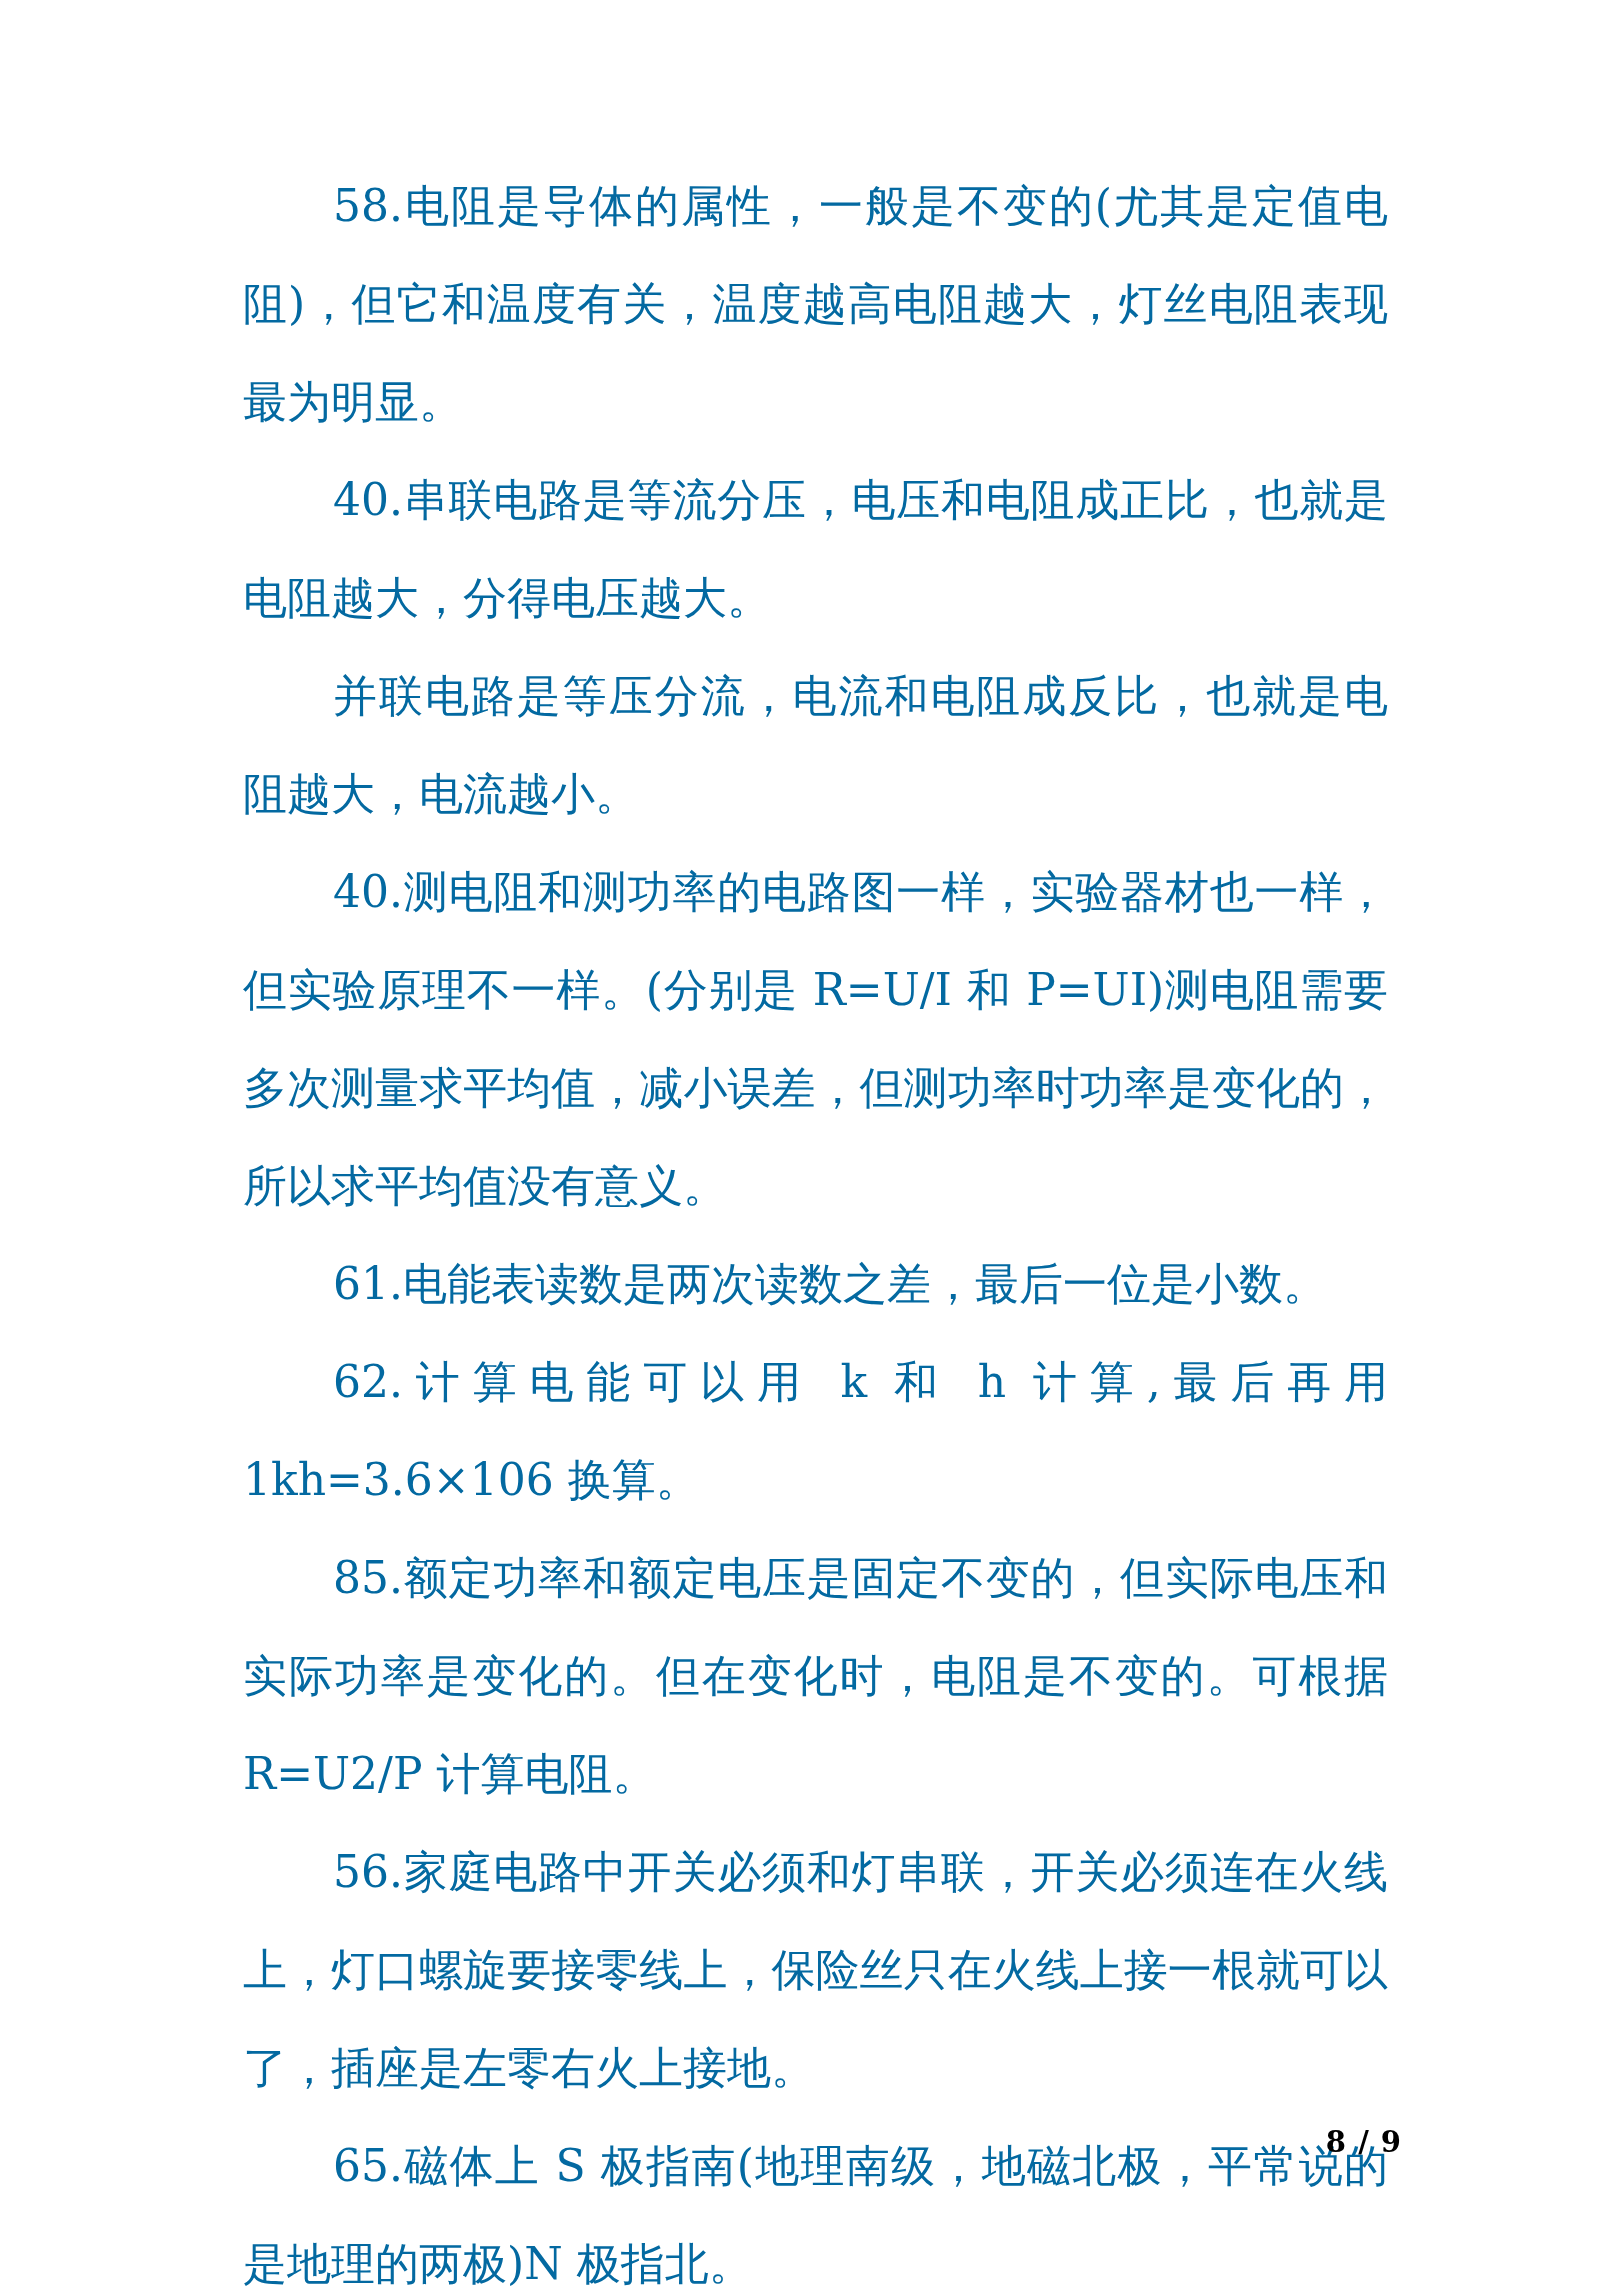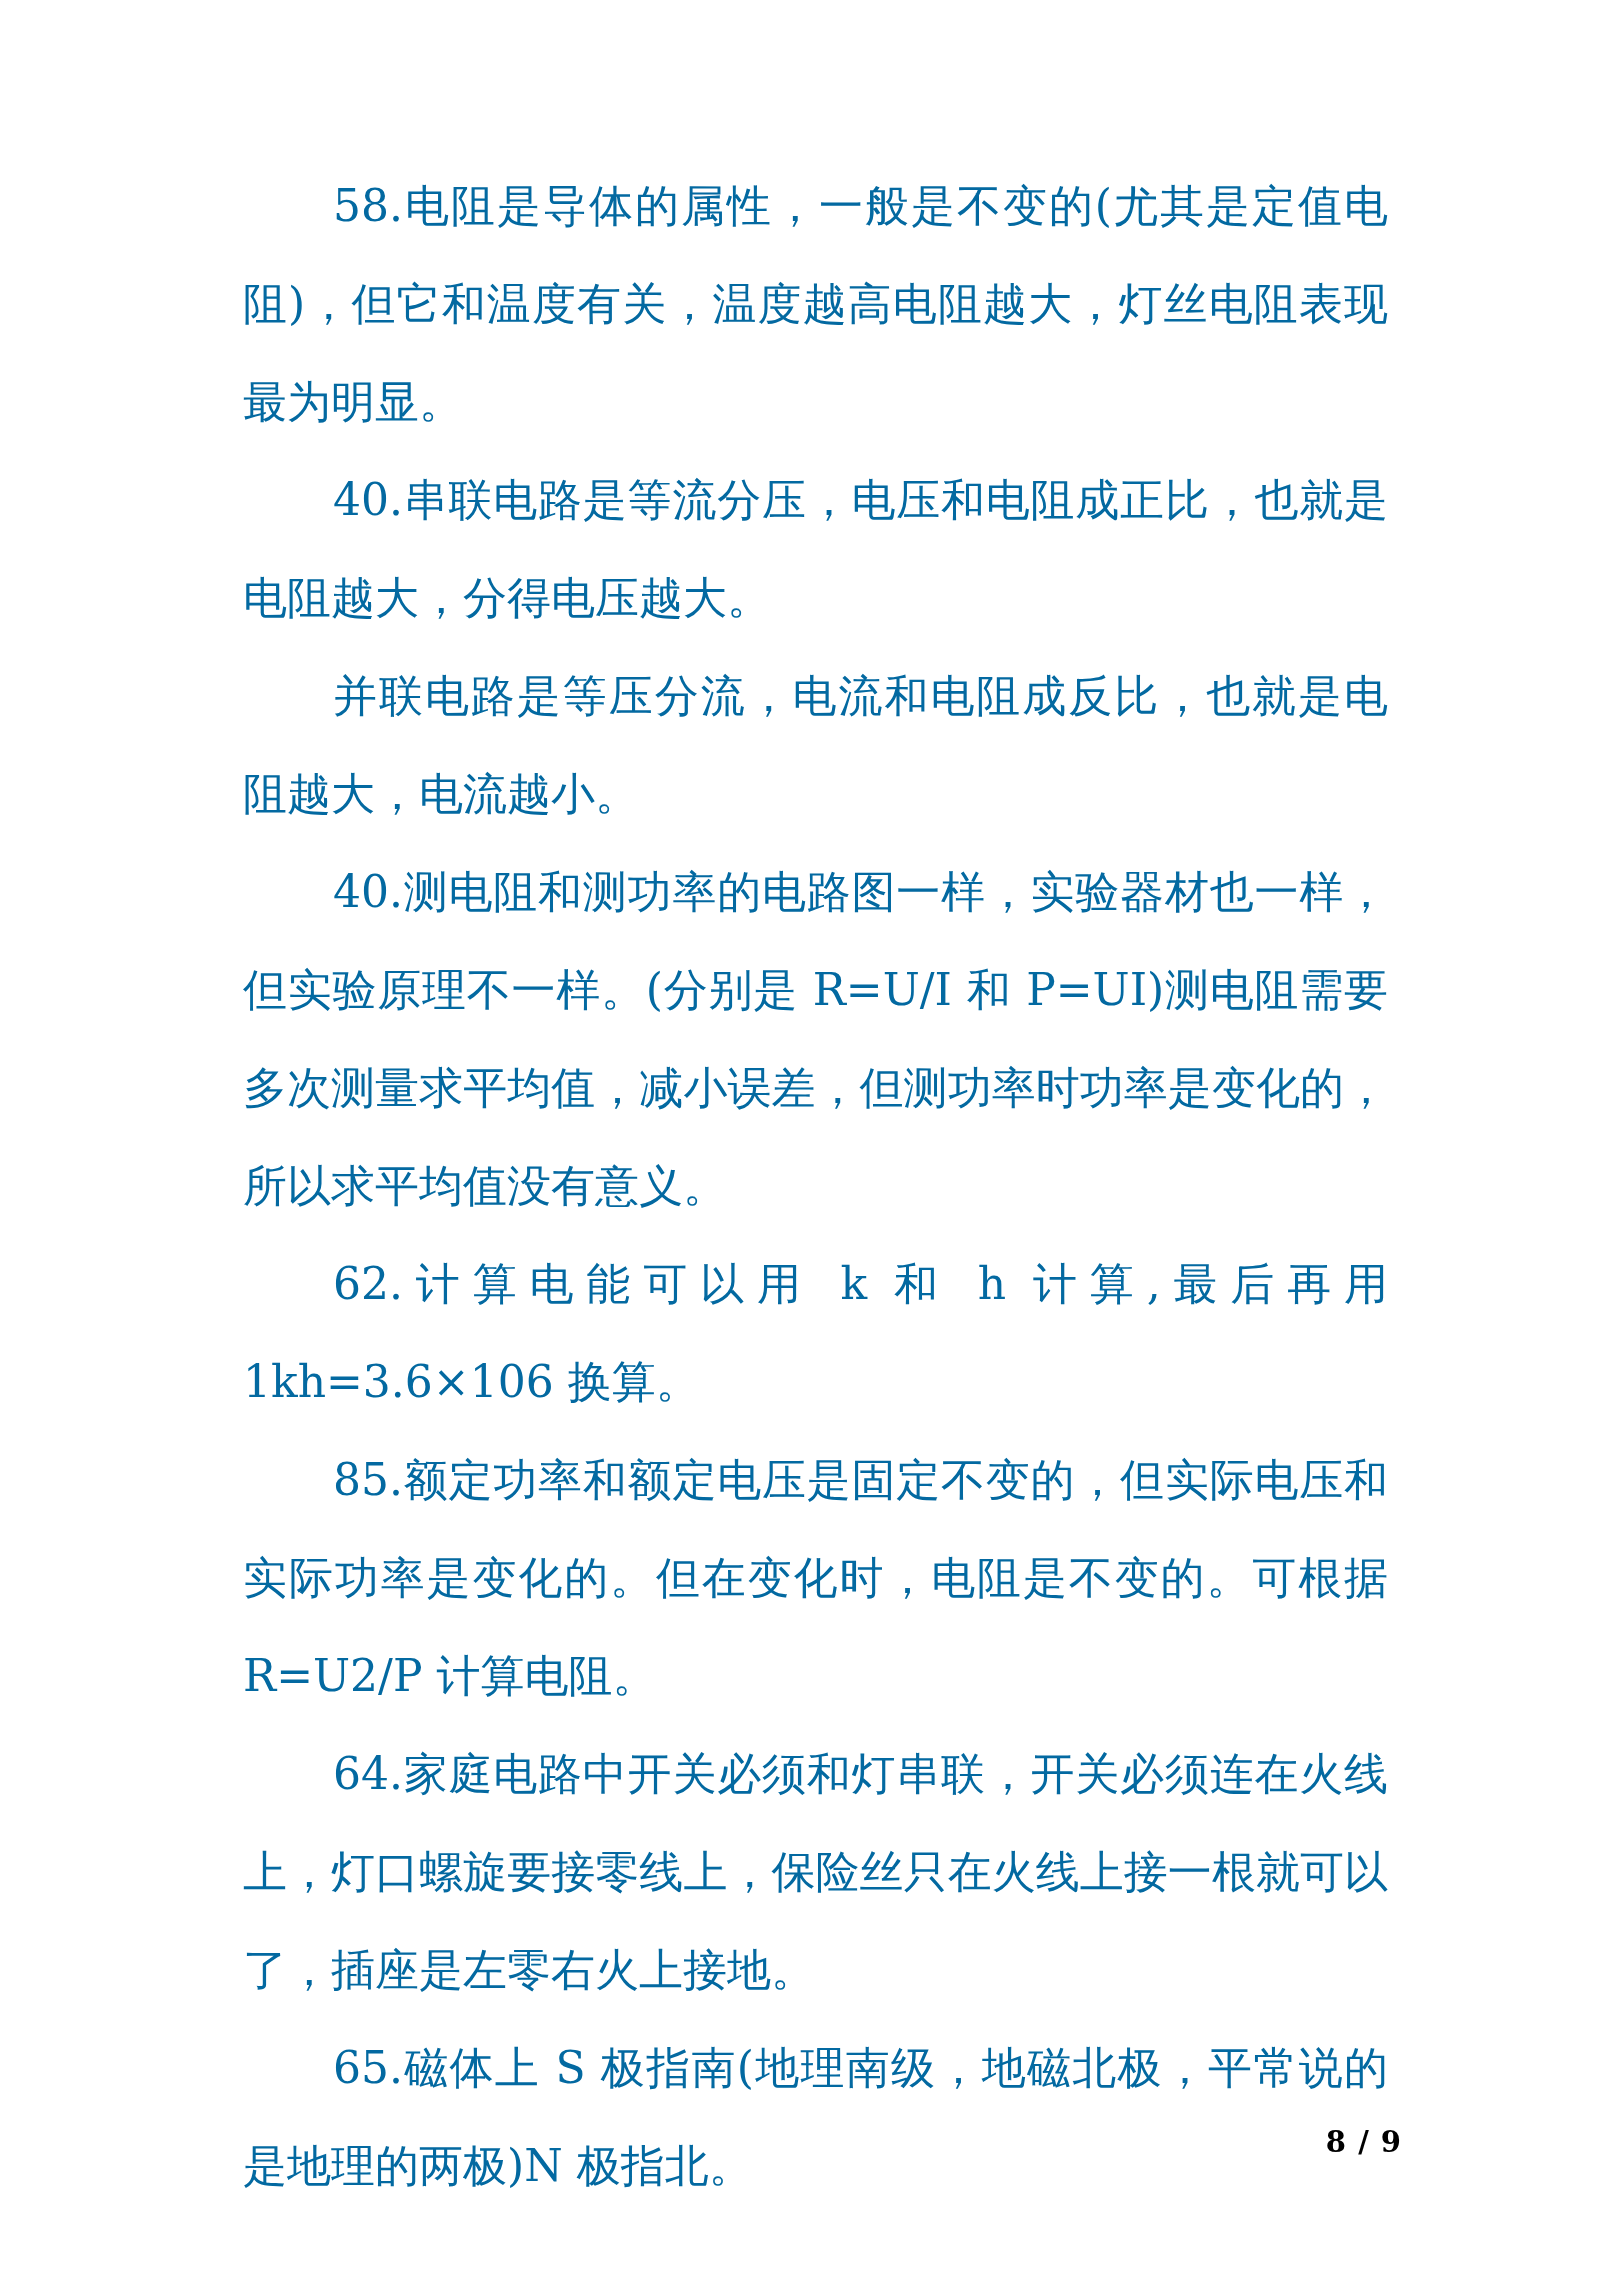--- a/index.html
+++ b/index.html
@@ -51,22 +51,23 @@
 </head>
 <body>
 
 <div class="page">
 
   <div class="content">
     <p class="para">58.电阻是导体的属性，一般是不变的(尤其是定值电阻)，但它和温度有关，温度越高电阻越大，灯丝电阻表现最为明显。</p>
     <p class="para">40.串联电路是等流分压，电压和电阻成正比，也就是电阻越大，分得电压越大。</p>
     <p class="para">并联电路是等压分流，电流和电阻成反比，也就是电阻越大，电流越小。</p>
     <p class="para">40.测电阻和测功率的电路图一样，实验器材也一样，但实验原理不一样。(分别是 R=U/I 和 P=UI)测电阻需要多次测量求平均值，减小误差，但测功率时功率是变化的，所以求平均值没有意义。</p>
+    <p class="para">61.电能表读数是两次读数之差，最后一位是小数。</p>
     <p class="para">62.计算电能可以用 k 和 h 计算,最后再用 1kh=3.6×106 换算。</p>
     <p class="para">85.额定功率和额定电压是固定不变的，但实际电压和实际功率是变化的。但在变化时，电阻是不变的。可根据 R=U2/P 计算电阻。</p>
-    <p class="para">64.家庭电路中开关必须和灯串联，开关必须连在火线上，灯口螺旋要接零线上，保险丝只在火线上接一根就可以了，插座是左零右火上接地。</p>
+    <p class="para">56.家庭电路中开关必须和灯串联，开关必须连在火线上，灯口螺旋要接零线上，保险丝只在火线上接一根就可以了，插座是左零右火上接地。</p>
     <p class="para">65.磁体上 S 极指南(地理南级，地磁北极，平常说的是地理的两极)N 极指北。</p>
   </div>
 
   <div class="pagenum">8 / 9</div>
 
 </div>
 
 
 </body></html>

